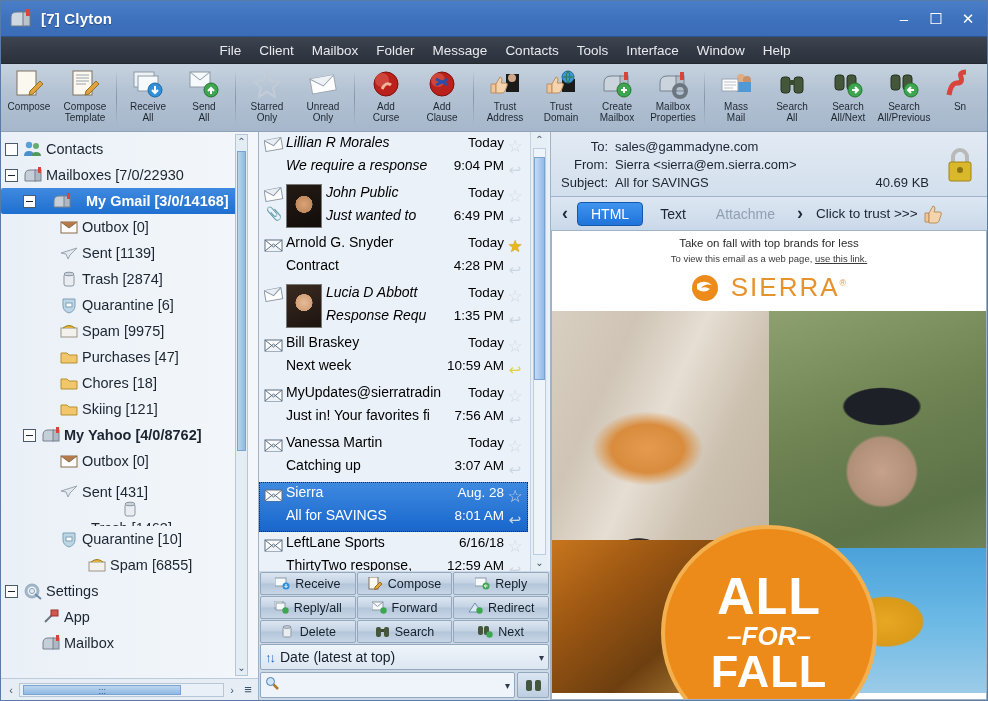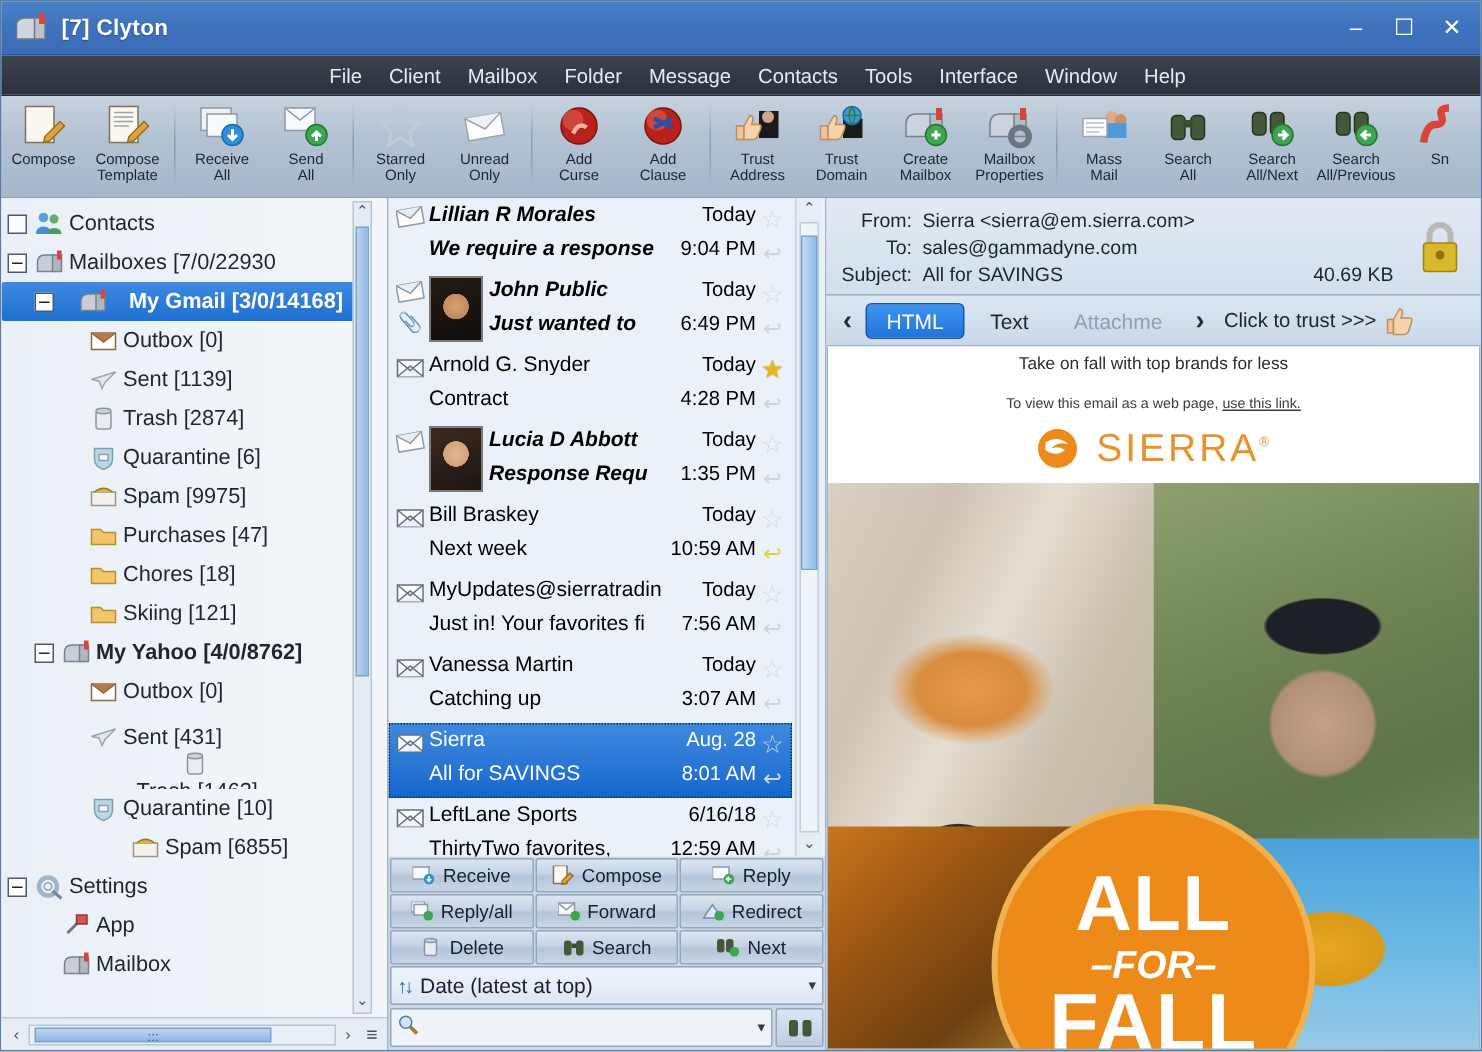--- a/index.html
+++ b/index.html
@@ -140,21 +140,21 @@
   }
   .msg-icons { width: 24px; flex: 0 0 24px; display: flex; flex-direction: column; align-items: center; padding-top: 3px; }
   .msg-avatar { width: 38px; flex: 0 0 38px; margin-right: 2px; }
   .msg-avatar .av { width: 36px; height: 44px; border: 1px solid #777; background: #6b5545; position: relative; overflow: hidden; }
   .msg-body { flex: 1 1 auto; min-width: 0; display: flex; flex-direction: column; justify-content: center; }
   .msg-line { display: flex; align-items: baseline; height: 24px; }
   .msg-from { flex: 1 1 auto; font-size: 14px; overflow: hidden; white-space: nowrap; }
   .msg-subj { flex: 1 1 auto; font-size: 14px; overflow: hidden; white-space: nowrap; }
   .msg-date { flex: 0 0 auto; font-size: 13.5px; padding-left: 4px; }
   .msg-time { flex: 0 0 auto; font-size: 13.5px; padding-left: 4px; }
-  .msg.unread .msg-from, .msg.unread .msg-subj { font-weight: bold; font-style: italic; }
+  .msg.unread .msg-from, .msg.unread .msg-subj { font-weight: normal; font-style: italic; }
   .msg-flags { width: 22px; flex: 0 0 22px; display:flex; flex-direction:column; align-items:center; justify-content:space-around;}
   .star { font-size: 17px; color: #cfd8e2; line-height: 1; }
   .star.on { color: #e9b81c; text-shadow: 0 0 1px #a8841a; }
   .reply-ico { font-size: 15px; color: #ccd6e0; line-height: 1; }
   .reply-ico.on { color: #e3d23c; }
 
   .msg-vscroll { position: absolute; right: 2px; top: 0; bottom: 0; width: 18px; background:#e6eef6; border-left:1px solid #c3d2e0;}
   .mv-arrow { height:16px; text-align:center; font-size:10px; color:#41536a; line-height:16px;}
   .mv-track { position:absolute; top:16px; bottom:16px; left:2px; right:2px; background:#eef4fa; border:1px solid #bdcddd;}
   .mv-thumb { position:absolute; left:0; right:0; top:2%; height:55%; background: linear-gradient(to right,#c6dcf2,#92baea); border:1px solid #7ba3d0;}
@@ -216,21 +216,21 @@
     color: #fff; font-weight: normal;
     border: 1px solid #1558ab;
   }
   .vb-tab.dim { color: #90a0b2; }
   .vb-trust { font-size: 13.5px; color: #1b2430; margin-left: 4px; }
   .vb-thumb { width: 24px; height:22px; position: relative;}
 
   .mailbody { flex: 1 1 auto; overflow: hidden; background:#ffffff; border:1px solid #9fb2c6; border-top:0; position: relative;}
   .mb-top { background:#fff; padding: 6px 0 8px 0; text-align:center;}
   .mb-tag { font-size: 11.5px; color:#2c2c2c; }
-  .mb-sub { font-size: 9.5px; color:#3a3a3a; margin-top: 15px;}
+  .mb-sub { font-size: 9.5px; color:#3a3a3a; margin-top: 4px;}
   .mb-sub u { text-decoration: underline; }
   .mb-logo { display:flex; align-items:center; justify-content:center; gap:7px; margin-top:8px;}
   .mb-logo-txt { font-size: 26px; letter-spacing: 2px; color:#e8922c; font-family:"Liberation Sans", sans-serif; }
   .mb-logo-txt sup { font-size: 9px; vertical-align: super;}
   .mb-images { position:relative; height: 382px; display:flex; }
   .img-cat {
     flex: 1 1 50%;
     background:
       radial-gradient(ellipse 60px 40px at 40% 64%, #2a2a2a 0%, #2a2a2a 42%, transparent 44%),
       radial-gradient(ellipse 90px 60px at 44% 36%, #e59a4f 0%, #d98c3d 40%, transparent 62%),
@@ -260,21 +260,21 @@
   }
   .badge {
     position: absolute; left: 50%; top: 56%; transform: translate(-50%,0);
     width: 216px; height: 216px; border-radius: 50%;
     background: #ed8b1a; border: 4px solid #f3b04f;
     display: flex; flex-direction: column; align-items: center; justify-content: center;
     color: #fff; line-height: .95;
   }
   .badge .b1 { font-size: 52px; font-weight: bold; letter-spacing: 1px;}
   .badge .b2 { font-size: 26px; font-weight: bold; font-style: italic; margin: 2px 0;}
-  .badge .b3 { font-size: 54px; font-weight: bold; letter-spacing: 1px;}
+  .badge .b3 { font-size: 45px; font-weight: bold; letter-spacing: 1px;}
   .i-clip { font-size:13px; color:#7b8a9b; }
   .i-bino{ width:15px;height:11px;position:relative;}
   .i-bino::before{content:"";position:absolute;left:0;top:0;width:6px;height:11px;background:#44573b;border-radius:2px;}
   .i-bino::after{content:"";position:absolute;right:0;top:0;width:6px;height:11px;background:#44573b;border-radius:2px;}
 </style>
 </head>
 <body>
 
 <div class="app">
 
@@ -869,21 +869,21 @@
                     <path d="M1 14 l8.5-7 L18 14" fill="#eef3f8" stroke="#5f6f80"></path>
                     <path d="M1 3 l8.5 7 L18 3" fill="none" stroke="#5f6f80"></path>
                   </svg></span>
               </div>
               <div class="msg-body">
                 <div class="msg-line">
                   <span class="msg-from">LeftLane Sports</span>
                   <span class="msg-date">6/16/18</span>
                 </div>
                 <div class="msg-line">
-                  <span class="msg-subj">ThirtyTwo favorites,</span>
+                  <span class="msg-subj">ThirtyTwo response,</span>
                   <span class="msg-time">12:59 AM</span>
                 </div>
               </div>
               <div class="msg-flags">
                 <span class="star">☆</span>
                 <span class="reply-ico">↩</span>
               </div>
             </div>
           </div>
         <div class="msg-vscroll">
@@ -993,26 +993,26 @@
             <span class="i-bino"></span>
           </div>
         </div>
       </div>
     </div>
 
     <div class="preview">
       <div class="hdr">
         <div class="hdr-fields">
           <div class="hdr-row">
+            <span class="hdr-lbl">To:</span>
+            <span class="hdr-val">sales@gammadyne.com</span>
+          </div>
+          <div class="hdr-row">
             <span class="hdr-lbl">From:</span>
             <span class="hdr-val">Sierra &lt;sierra@em.sierra.com&gt;</span>
-          </div>
-          <div class="hdr-row">
-            <span class="hdr-lbl">To:</span>
-            <span class="hdr-val">sales@gammadyne.com</span>
           </div>
           <div class="hdr-row">
             <span class="hdr-lbl">Subject:</span>
             <span class="hdr-val">All for SAVINGS</span>
             <span class="hdr-size">40.69 KB</span>
           </div>
         </div>
         <div class="lock">
           <svg width="32" height="38" viewBox="0 0 32 38">
             <path d="M9 17 v-6 a7 7 0 0 1 14 0 v6" fill="none" stroke="#b9b9b9" stroke-width="4"></path>

